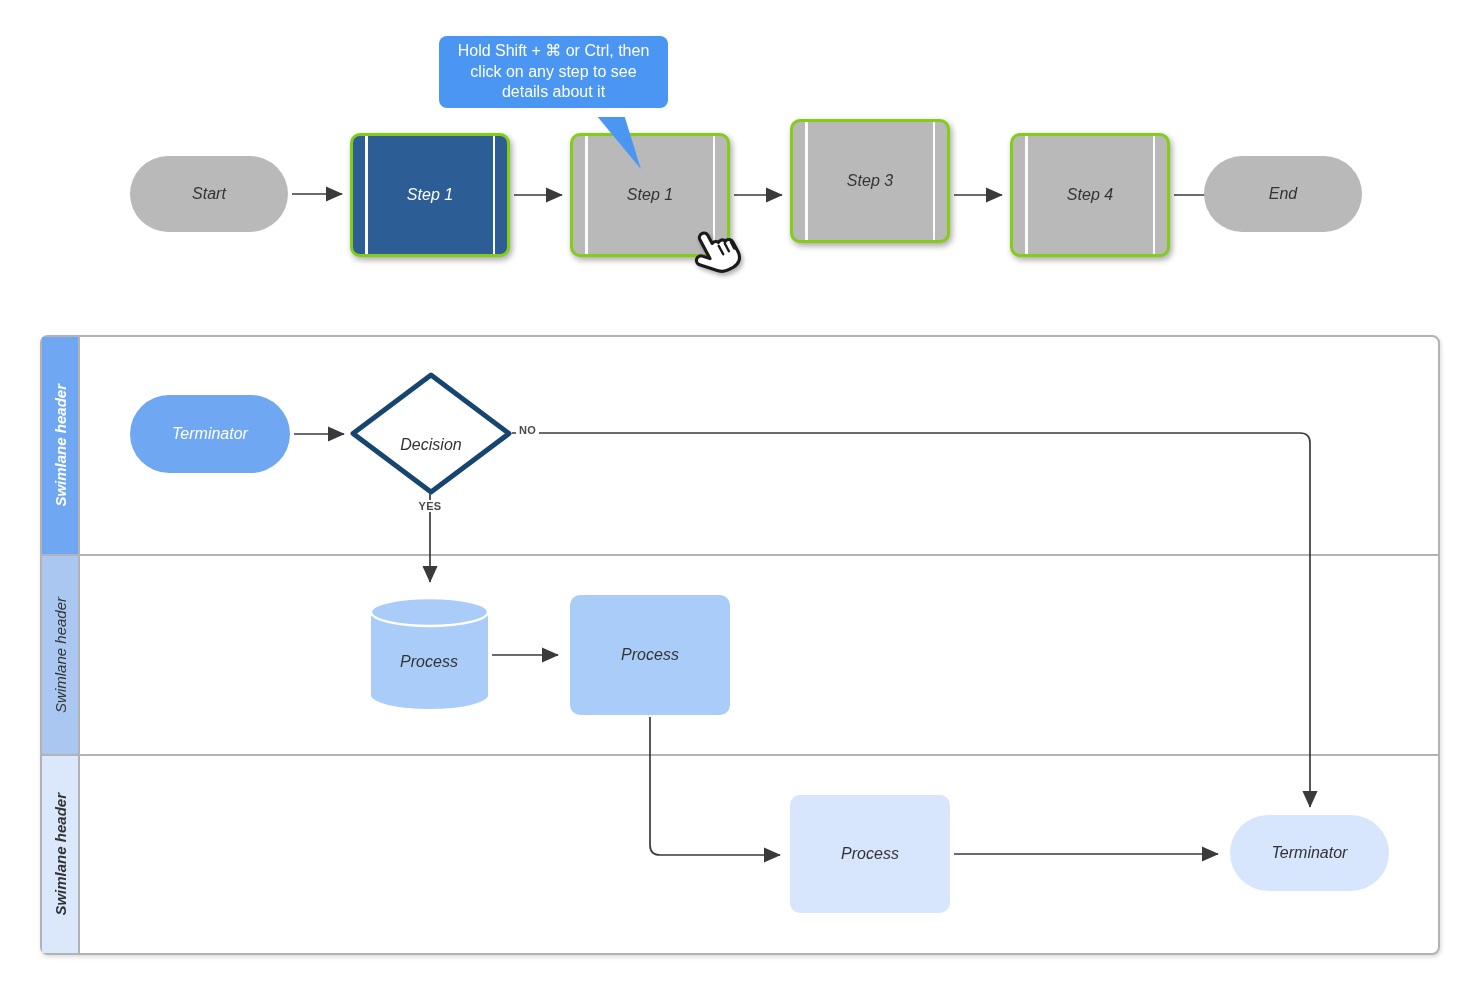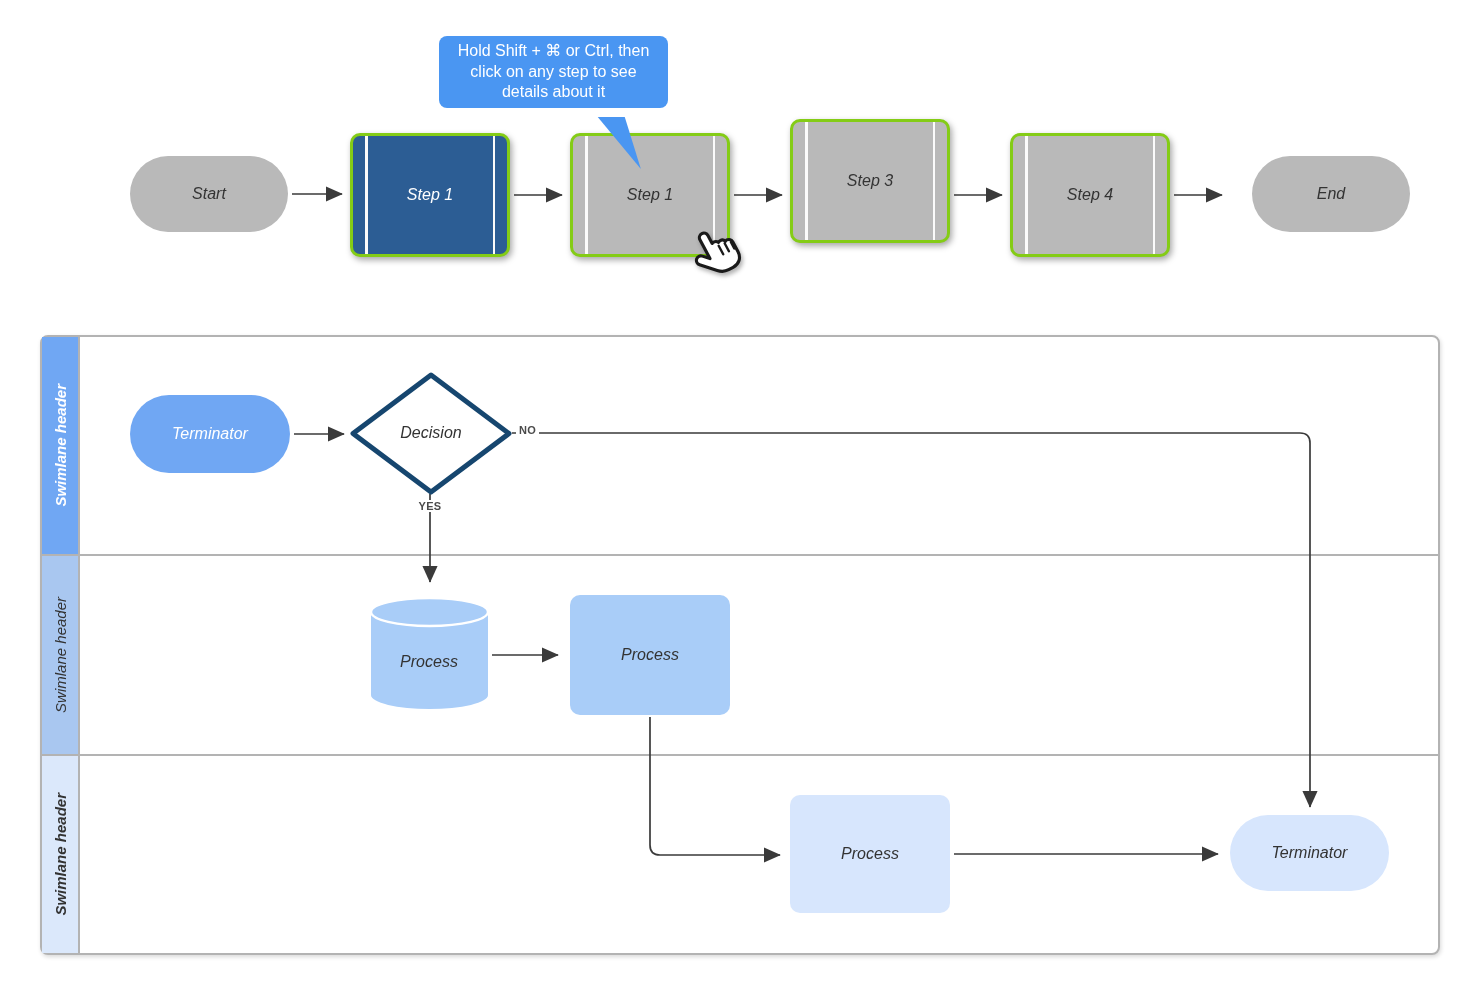--- a/index.html
+++ b/index.html
@@ -133,21 +133,21 @@
   </div>
 
   <div class="shape step" style="left:790px;top:119px;width:160px;height:124px">
     <span>Step 3</span>
   </div>
 
   <div class="shape step" style="left:1010px;top:133px;width:160px;height:124px">
     <span>Step 4</span>
   </div>
 
-  <div class="shape stadium" style="left:1252px;top:156px;width:158px;height:76px">
+  <div class="shape stadium" style="left:1204px;top:156px;width:158px;height:76px">
     <span>End</span>
   </div>
 
   <div class="tooltip">
     <span>Hold Shift + ⌘ or Ctrl, then click on any step to see details about it</span>
   </div>
   <div class="tooltip-tail"></div>
 
   <svg class="cursor" width="62" height="66" viewBox="0 0 34 38">
     <g transform="rotate(-28 17 19)">
@@ -156,21 +156,21 @@
     </g>
   </svg>
 
   <div class="shape terminator-b1" style="left:130px;top:395px;width:160px;height:78px;color:#fff">
     <span>Terminator</span>
   </div>
 
   <svg class="svg-shape" style="left:348px;top:370px" width="166" height="127" viewBox="0 0 166 127">
     <polygon points="83,5 161,63.5 83,122 5,63.5" fill="#ffffff" stroke="#16466f" stroke-width="5" stroke-linejoin="round"></polygon>
   </svg>
-  <div class="shape-label" style="left:353px;top:424px;width:156px">Decision</div>
+  <div class="shape-label" style="left:353px;top:436px;width:156px">Decision</div>
 
   <svg class="svg-shape" style="left:370px;top:597px" width="119" height="114" viewBox="0 0 119 114">
     <path d="M1,15 v83 a58.5,14 0 0 0 117,0 v-83 z" fill="#a9cdf8"></path>
     <ellipse cx="59.5" cy="15" rx="58.5" ry="14" fill="#a9cdf8" stroke="#ffffff" stroke-width="2.5"></ellipse>
   </svg>
   <div class="shape-label" style="left:360px;top:653px;width:138px">Process</div>
 
   <div class="shape process-b2" style="left:570px;top:595px;width:160px;height:120px">
     <span>Process</span>
   </div>

